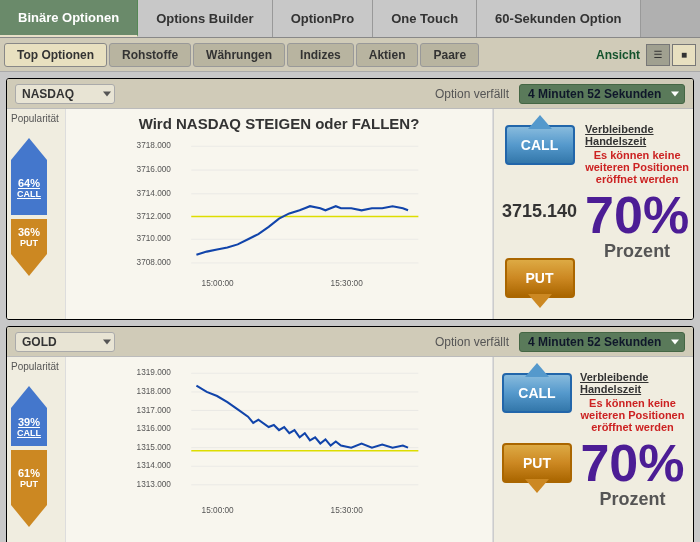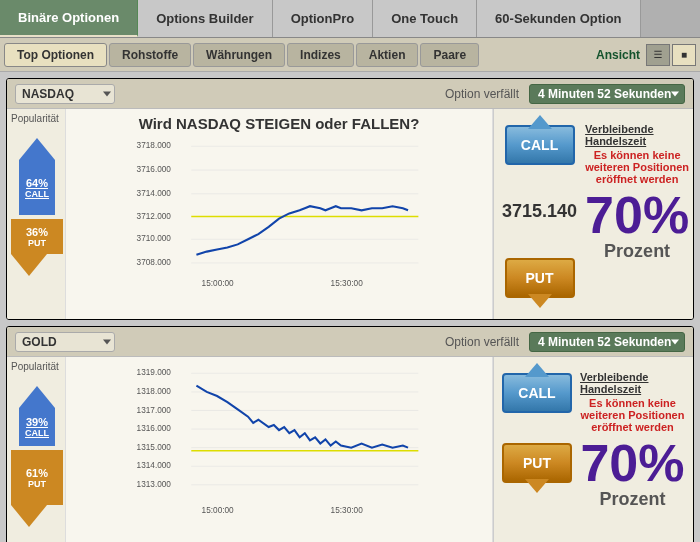--- a/index.html
+++ b/index.html
@@ -151,24 +151,24 @@
       font-size: 12px;
       color: #555;
       margin-right: 10px;
     }
     .time-select-wrapper {
       position: relative;
       display: inline-block;
     }
     .time-select {
       background: #5a7a5a;
-      color: #ffffff;
+      color: #0f172a;
       border: 1px solid #446644;
       border-radius: 3px;
-      padding: 2px 12px 2px 8px;
+      padding: 2px 22px 2px 8px;
       font-size: 12px;
       font-weight: bold;
       appearance: none;
       cursor: pointer;
       min-width: 130px;
     }
     .time-select-arrow {
       position: absolute;
       right: 6px;
       top: 50%;
@@ -215,21 +215,21 @@
       display: flex;
       align-items: center;
       justify-content: center;
       color: white;
       font-size: 11px;
       font-weight: bold;
       flex-direction: column;
       text-decoration: underline;
     }
     .pop-bar-down {
-      width: 52px;
+      width: 36px;
       background: #cc8822;
       display: flex;
       align-items: center;
       justify-content: center;
       color: white;
       font-size: 11px;
       font-weight: bold;
       flex-direction: column;
     }
     .pop-arrow-down {

